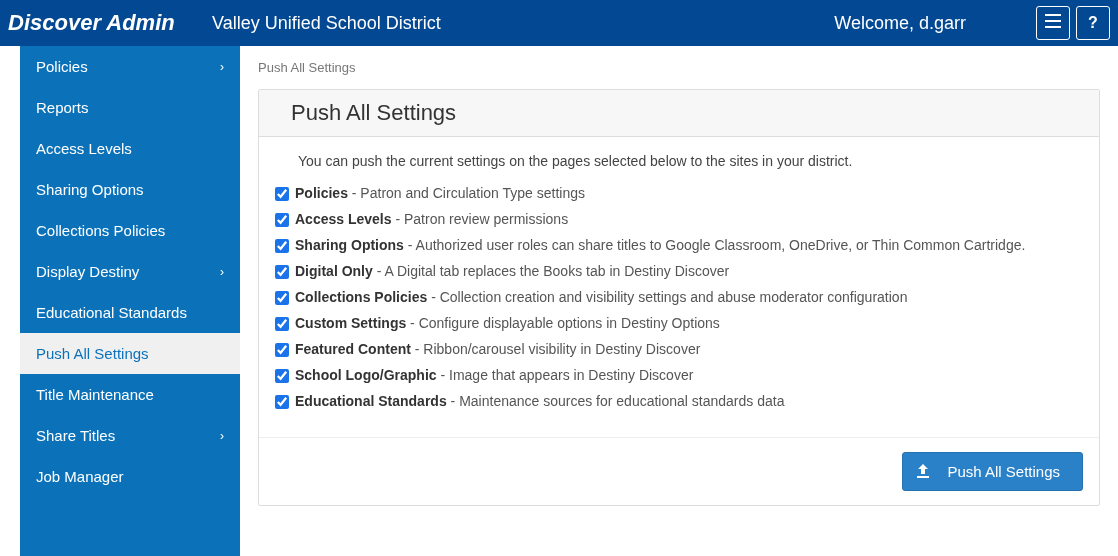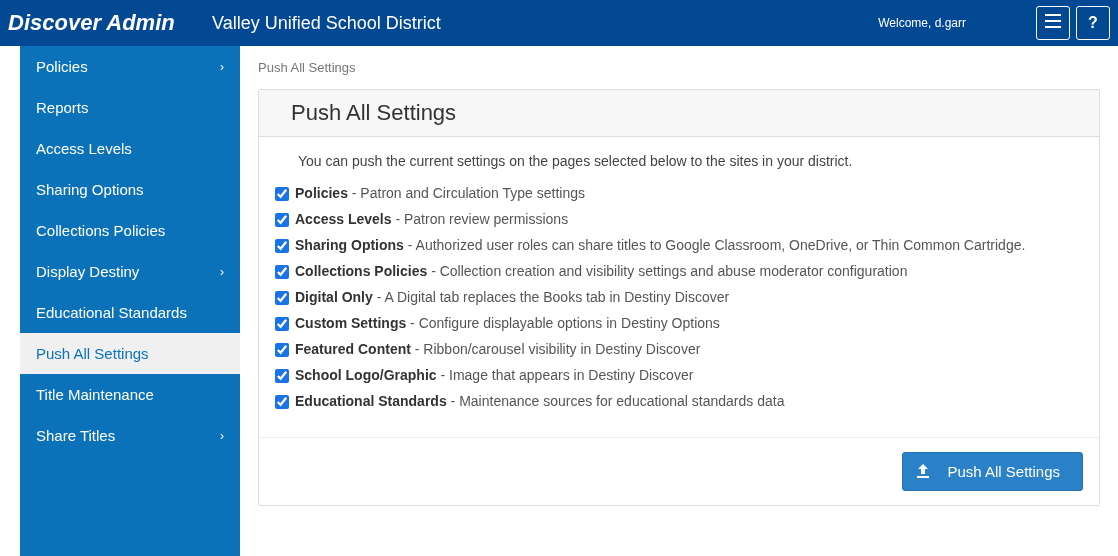--- a/index.html
+++ b/index.html
@@ -19,21 +19,21 @@
     font-style: italic;
     width: 204px;
   }
   .header-district {
     font-size: 18px;
     font-weight: 500;
     flex: 0 0 auto;
   }
   .header-spacer { flex: 1; }
   .header-welcome {
-    font-size: 12px;
+    font-size: 18px;
     margin-right: 70px;
   }
   .header-btns { display: flex; gap: 6px; }
   .icon-btn {
     width: 34px;
     height: 34px;
     border: 1px solid #fff;
     border-radius: 3px;
     background: transparent;
     color: #fff;
@@ -194,20 +194,23 @@
       <div class="nav-item active">
         <span>Push All Settings</span>
       </div>
       <div class="nav-item">
         <span>Title Maintenance</span>
       </div>
       <div class="nav-item">
         <span>Share Titles</span>
         <span class="chevron">›</span>
       </div>
+      <div class="nav-item">
+        <span>Job Manager</span>
+      </div>
     </nav>
 
   <main class="content">
     <div class="breadcrumb">Push All Settings</div>
 
     <div class="panel">
       <div class="panel-header">Push All Settings</div>
       <div class="panel-body">
         <div class="intro">You can push the current settings on the pages selected below to the sites in your district.</div>
         <div id="settings-list">
@@ -218,25 +221,25 @@
             <div class="setting-row">
               <input type="checkbox" checked="" style="">
               <div><span class="setting-label">Access Levels</span><span class="setting-desc"> - Patron review permissions</span></div>
             </div>
             <div class="setting-row">
               <input type="checkbox" checked="" style="">
               <div><span class="setting-label">Sharing Options</span><span class="setting-desc"> - Authorized user roles can share titles to Google Classroom, OneDrive, or Thin Common Cartridge.</span></div>
             </div>
             <div class="setting-row">
               <input type="checkbox" checked="" style="">
+              <div><span class="setting-label">Digital Only</span><span class="setting-desc"> - A Digital tab replaces the Books tab in Destiny Discover</span></div>
+            </div>
+            <div class="setting-row">
+              <input type="checkbox" checked="" style="">
               <div><span class="setting-label">Collections Policies</span><span class="setting-desc"> - Collection creation and visibility settings and abuse moderator configuration</span></div>
-            </div>
-            <div class="setting-row">
-              <input type="checkbox" checked="" style="">
-              <div><span class="setting-label">Digital Only</span><span class="setting-desc"> - A Digital tab replaces the Books tab in Destiny Discover</span></div>
             </div>
             <div class="setting-row">
               <input type="checkbox" checked="" style="">
               <div><span class="setting-label">Custom Settings</span><span class="setting-desc"> - Configure displayable options in Destiny Options</span></div>
             </div>
             <div class="setting-row">
               <input type="checkbox" checked="" style="">
               <div><span class="setting-label">Featured Content</span><span class="setting-desc"> - Ribbon/carousel visibility in Destiny Discover</span></div>
             </div>
             <div class="setting-row">

